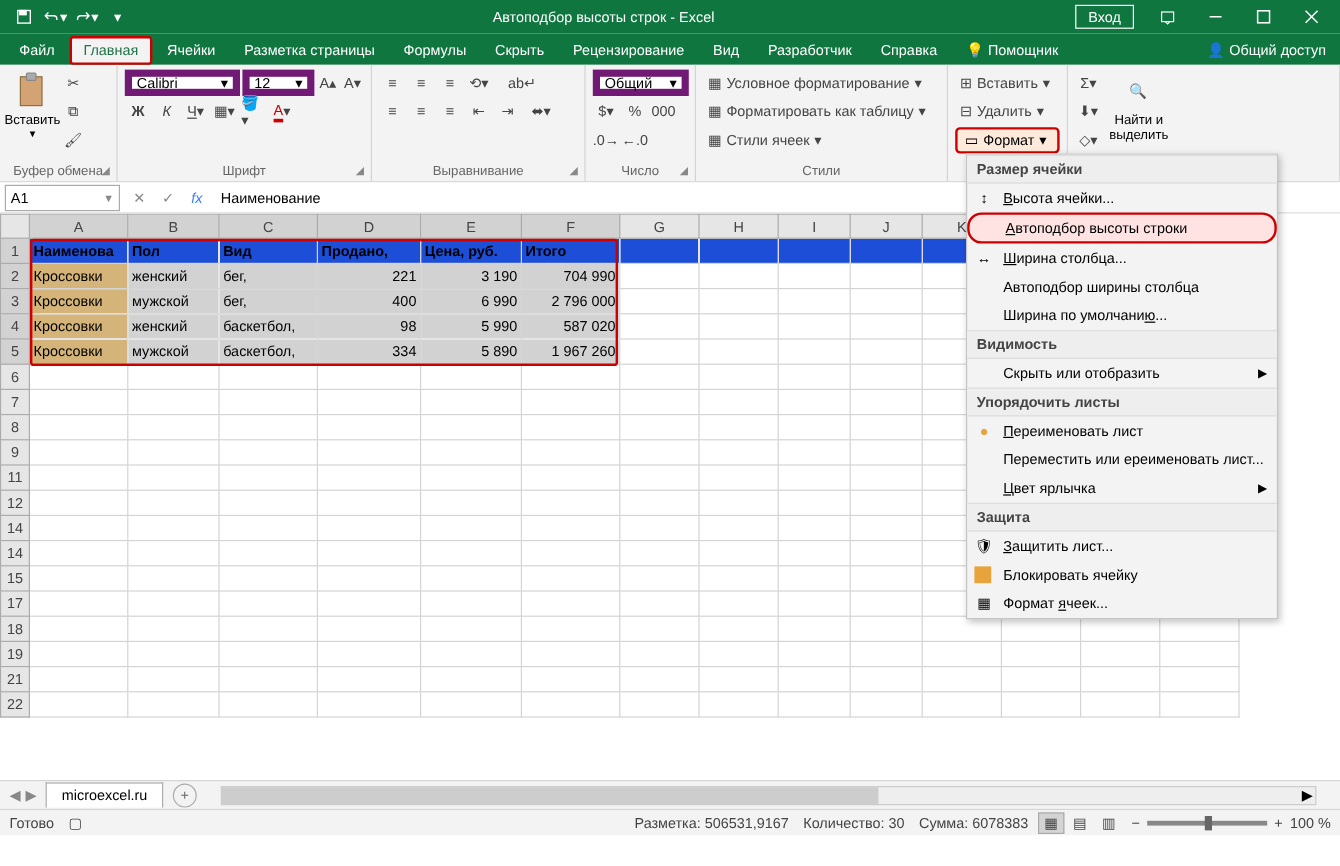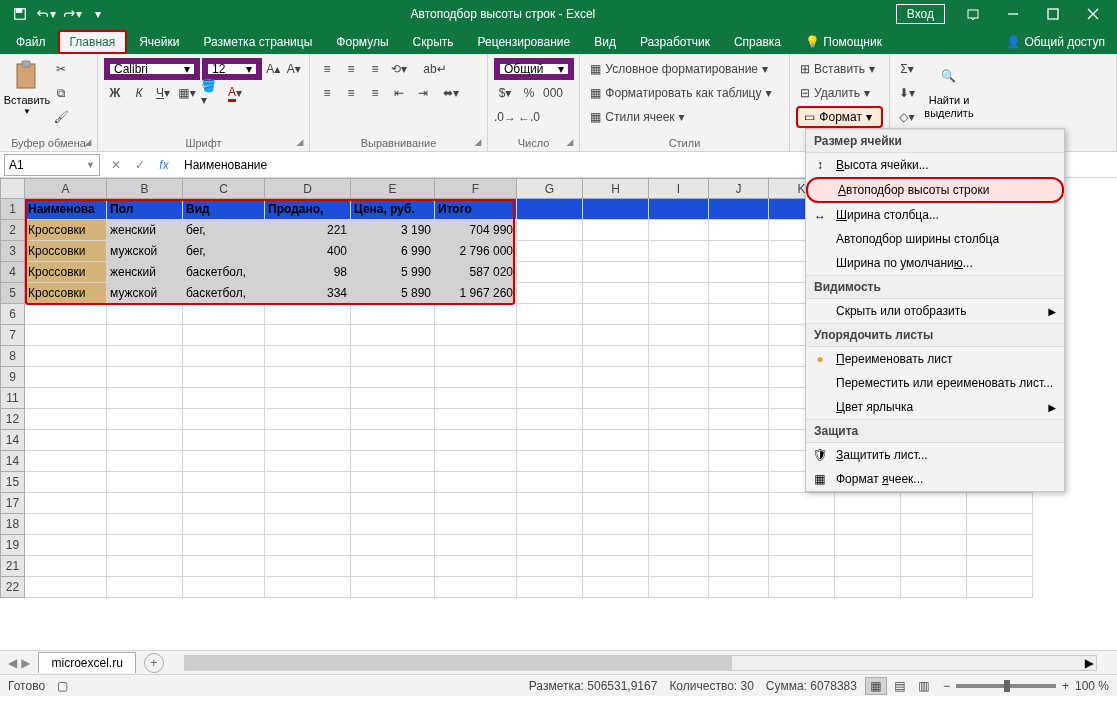--- a/index.html
+++ b/index.html
@@ -657,20 +657,24 @@
   <div class="menu-item">
       <span><span class="u">Ц</span>вет ярлычка</span>
       <span class="menu-arrow">▶</span>
     </div>
   <div class="menu-section">Защита</div>
   <div class="menu-item">
       <span class="menu-icon">🛡</span>
       <span><span class="u">З</span>ащитить лист...</span>
     </div>
   <div class="menu-item">
+      <span class="menu-icon" style="background:#e8a33d;width:14px;height:14px"></span>
+      <span>Блокировать ячейку</span>
+    </div>
+  <div class="menu-item">
       <span class="menu-icon">▦</span>
       <span>Формат <span class="u">я</span>чеек...</span>
     </div>
 </div>
 
 <div class="sheetbar">
   <div class="sheet-nav">
     <span>◀</span>
     <span>▶</span>
   </div>

